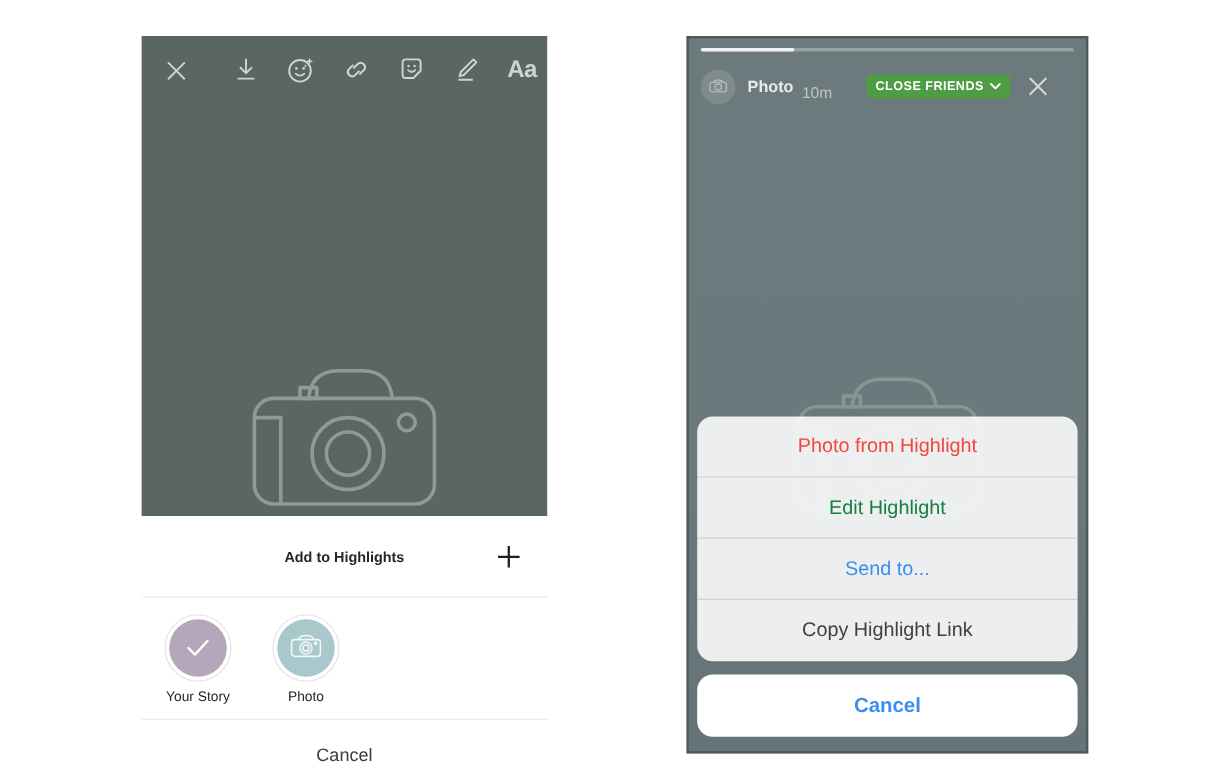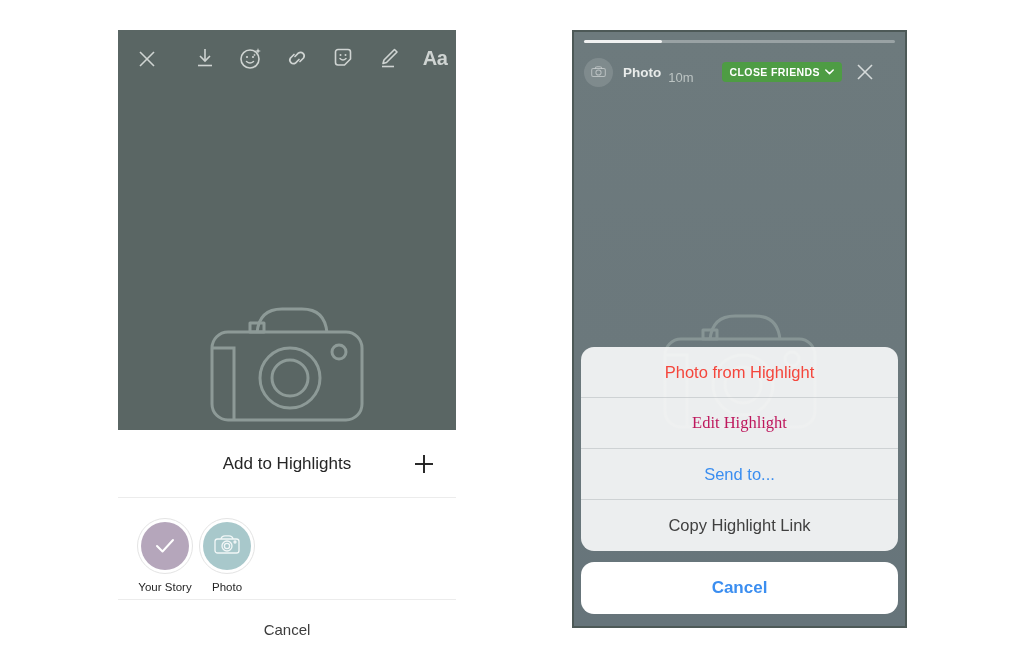--- a/index.html
+++ b/index.html
@@ -91,22 +91,22 @@
     top: 400px;
     width: 338px;
     height: 68px;
     display: flex;
     align-items: center;
     justify-content: center;
     border-bottom: 1px solid #ececec;
     box-sizing: border-box;
   }
   .add-row-title {
-    font-size: 17px;
-    font-weight: normal;
+    font-size: 12px;
+    font-weight: bold;
     color: #262626;
   }
   .add-plus {
     position: absolute;
     right: 18px;
     top: 50%;
     transform: translateY(-50%);
     width: 28px;
     height: 28px;
     display: flex;
@@ -115,23 +115,23 @@
   }
 
   
   .circles-row {
     position: absolute;
     left: 0;
     top: 470px;
     width: 338px;
     height: 100px;
     display: flex;
-    align-items: center;
+    align-items: flex-start;
     padding-left: 18px;
-    gap: 4px;
+    gap: 32px;
     box-sizing: border-box;
     border-bottom: 1px solid #ececec;
   }
   .circle-item {
     width: 58px;
     display: flex;
     flex-direction: column;
     align-items: center;
     padding-top: 12px;
   }
@@ -493,21 +493,21 @@
         <circle cx="88" cy="88" r="18"></circle>
         <circle cx="137" cy="62" r="7"></circle>
       </g>
     </svg>
 
     <div class="sheet-group" id="sheet-group">
         <div class="sheet-item sheet-destructive">
           <span class="sheet-item-label" style="color: rgb(244, 70, 60);">Photo from Highlight</span>
         </div>
         <div class="sheet-item sheet-normal">
-          <span class="sheet-item-label" style="color: #be185d; font-family: Liberation Serif, serif;">Edit Highlight</span>
+          <span class="sheet-item-label" style="color: #15803d;">Edit Highlight</span>
         </div>
         <div class="sheet-item sheet-normal">
           <span class="sheet-item-label" style="color: rgb(59, 142, 240);">Send to...</span>
         </div>
         <div class="sheet-item sheet-normal">
           <span class="sheet-item-label" style="color: #404040;">Copy Highlight Link</span>
         </div>
       </div>
 
     <div class="sheet-cancel">

